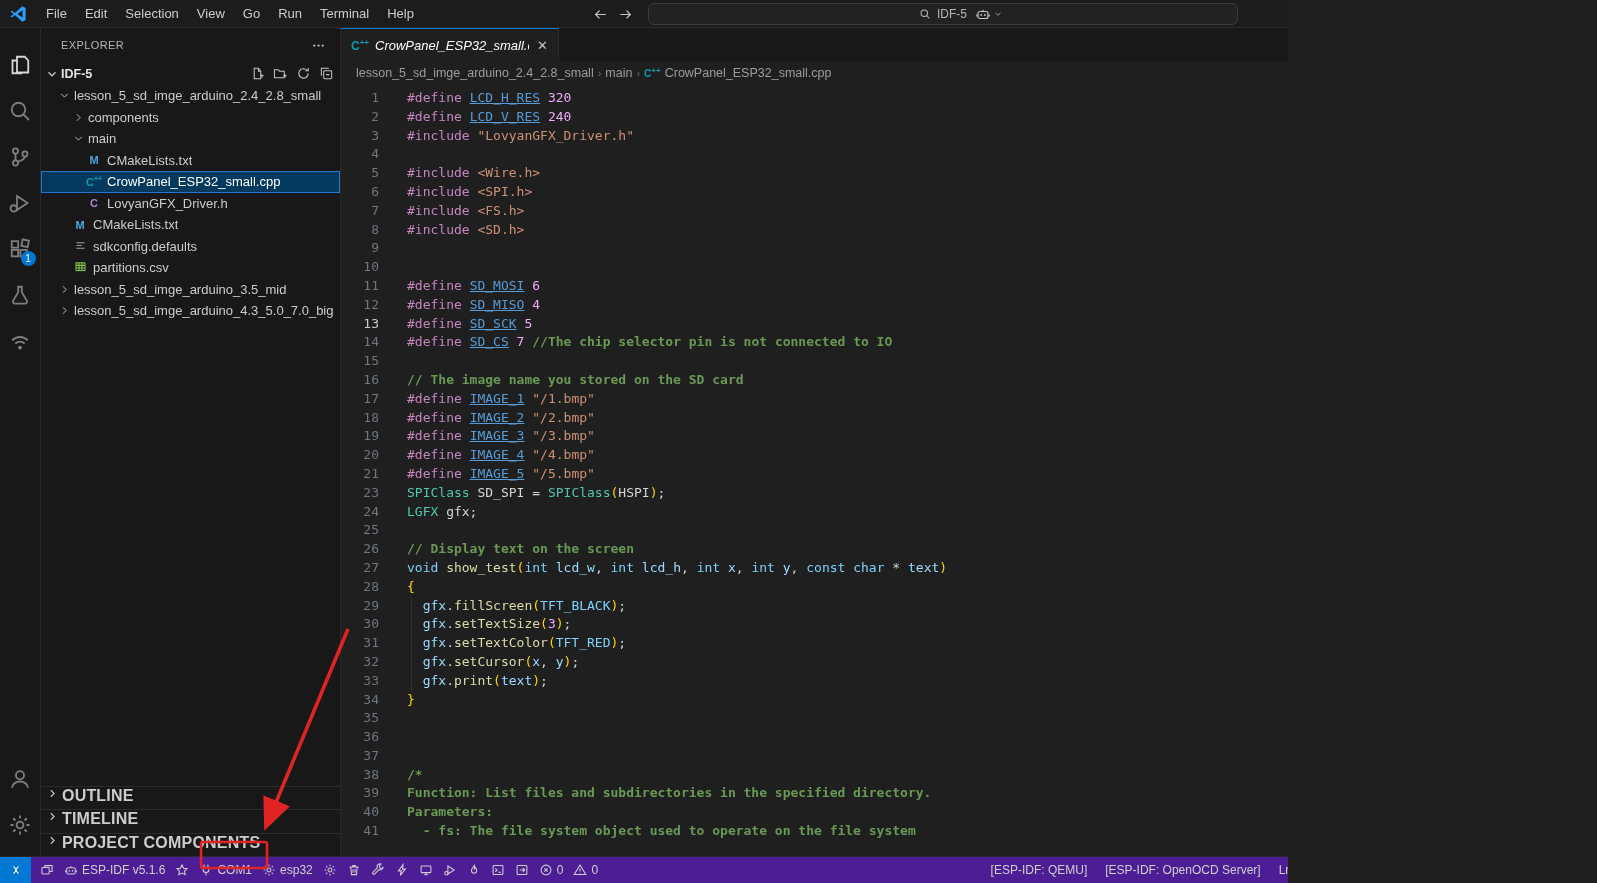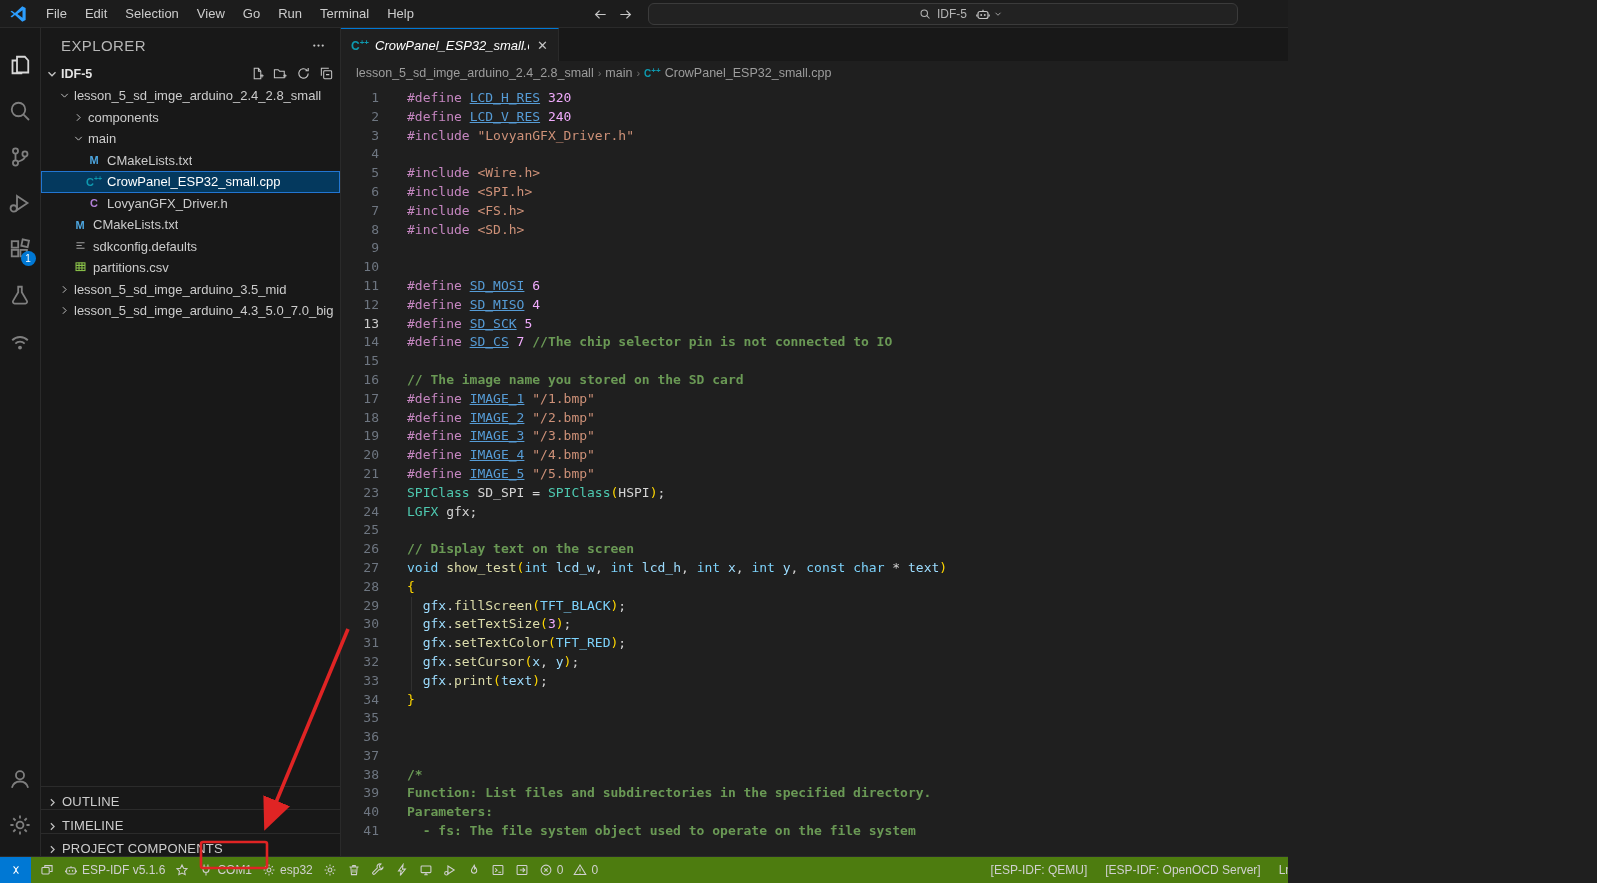--- a/index.html
+++ b/index.html
@@ -35,37 +35,37 @@
   .ab-item svg { width:24px; height:24px; }
   .ab-badge { position:absolute; right:5px; bottom:6px; min-width:15px; height:15px; border-radius:50%;
     background:#0078d4; color:#ffffff; font-size:10px; display:flex; align-items:center; justify-content:center; }
   .ab-bottom { margin-top:auto; padding-bottom:8px; display:flex; flex-direction:column; align-items:center; }
 
   
   .sidebar { width:300px; background:#181818; border-right:1px solid #2a2a2a;
     display:flex; flex-direction:column; position:relative; }
   .sb-header { height:34px; display:flex; align-items:center; justify-content:space-between;
     padding:0 14px 0 20px; }
-  .sb-title { font-size:15px; color:#b6b6b6; letter-spacing:.4px; }
+  .sb-title { font-size:11px; color:#b6b6b6; letter-spacing:.4px; }
   .sb-header svg { width:15px; height:15px; color:#c5c5c5; }
   .section-header { height:23px; display:flex; align-items:center; padding:0 6px 0 4px; }
   .section-header .chev { width:14px; height:14px; color:#c5c5c5; }
   .section-label { font-size:12.5px; font-weight:bold; color:#e3e3e3; margin-left:2px; flex:1; }
   .section-actions { display:flex; gap:8px; color:#c5c5c5; }
   .section-actions svg { width:15px; height:15px; }
   .tree { font-size:13px; }
   .tree-row { height:21.5px; display:flex; align-items:center; color:#cccccc; cursor:pointer;
     border:1px solid transparent; }
   .tree-row.selected { background:#04395e; border:1px solid #2276d2; color:#ffffff; }
   .tree-row .chev { width:13px; height:13px; flex:0 0 13px; color:#c0c0c0; margin-right:3px; }
   .fico { width:16px; flex:0 0 16px; text-align:center; margin-right:5px; font-weight:bold; font-size:11px; }
   .fico svg { width:13px; height:13px; }
   .sb-bottom { position:absolute; left:0; right:0; bottom:0; }
-  .sb-bottom .brow { height:23.5px; border-top:1px solid #2b2b2b; display:flex; align-items:flex-end;
-    padding-left:5px; font-size:13px; font-weight:normal; color:#cdcdcd; letter-spacing:.2px; cursor:pointer; }
+  .sb-bottom .brow { height:23.5px; border-top:1px solid #2b2b2b; display:flex; align-items:flex-start;
+    padding-left:5px; font-size:16px; font-weight:bold; color:#cdcdcd; letter-spacing:.2px; cursor:pointer; }
   .sb-bottom .brow svg { width:13px; height:13px; margin-right:3px; color:#c0c0c0; }
 
   
   .editor { flex:1; display:flex; flex-direction:column; min-width:0; background:#1f1f1f; }
   .tabbar { height:33px; background:#181818; display:flex; flex:0 0 33px; }
   .tab { width:218px; background:#1f1f1f; border-top:1px solid #0078d4; border-right:1px solid #2a2a2a;
     display:flex; align-items:center; padding:0 8px 0 10px; gap:6px; cursor:pointer; }
   .tab-label { font-size:13px; font-style:italic; color:#ffffff; flex:1; white-space:nowrap; overflow:hidden; }
   .tab-close { color:#c5c5c5; font-size:13px; padding:0 2px; }
   .cpp-badge { color:#0e9ab0; font-weight:bold; font-size:12px; font-style:normal; }
@@ -78,21 +78,21 @@
   .code-line.guided::before { content:""; position:absolute; left:70px; top:0; height:100%; border-left:1px solid #303030; }
   .ln { width:38px; text-align:right; color:#6e7681; flex:0 0 38px; user-select:none; }
   .code-line.active .ln { color:#cccccc; }
   .lc { margin-left:28px; }
   .tk-p { color:#c586c0; } .tk-m { color:#569cd6; text-decoration:underline; }
   .tk-b { color:#7dd3fc; } .tk-n { color:#f0abfc; } .tk-s { color:#ce9178; }
   .tk-c { color:#6a9955;font-weight:bold; } .tk-t { color:#4ec9b0; } .tk-f { color:#dcdcaa; }
   .tk-v { color:#9cdcfe; } .tk-d { color:#d4d4d4; } .tk-g { color:#ffd700; }
 
   
-  .statusbar { height:27px; background:#4d7c0f; border-top:1px solid #2a2a2a;
+  .statusbar { height:27px; background:#4c1d95; border-top:1px solid #2a2a2a;
     display:flex; align-items:flex-start; font-size:12px; color:#d0d0d0; position:relative; overflow:hidden; flex:0 0 27px; }
   .st-item { display:flex; align-items:center; gap:4px; padding:0 5px; height:100%; cursor:pointer; }
   .st-item svg { width:14px; height:14px; }
   .st-item.remote { background:#0078d4; color:#ffffff; width:31px; justify-content:center; margin-right:4px; }
   .st-right { position:absolute; right:-16px; top:0; height:100%; display:flex; align-items:center; gap:14px; }
   .st-right .st-item { padding:0 2px; }
 
   
   .annotation { position:absolute; inset:0; pointer-events:none; z-index:50; }
 </style>

